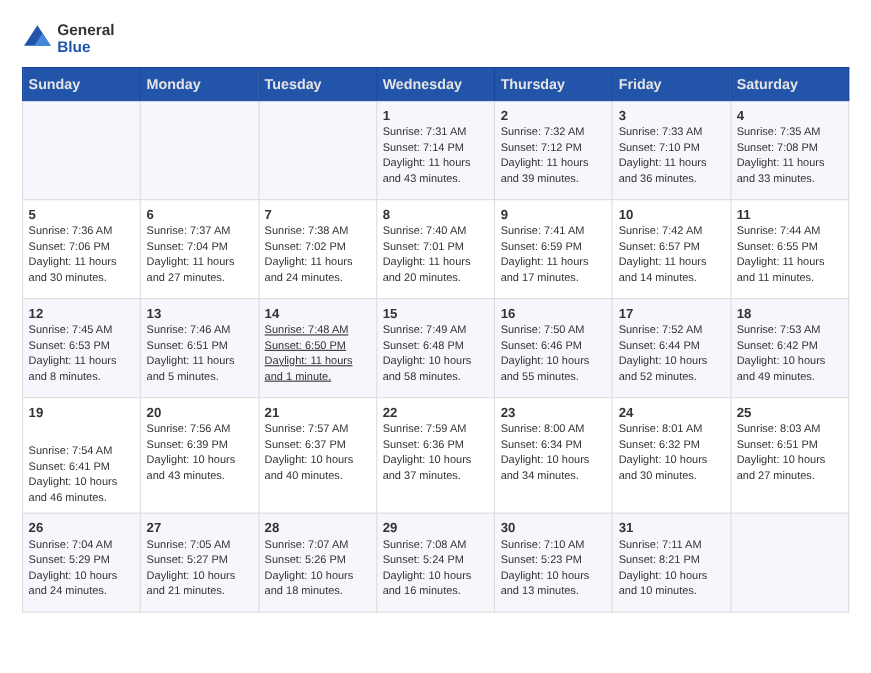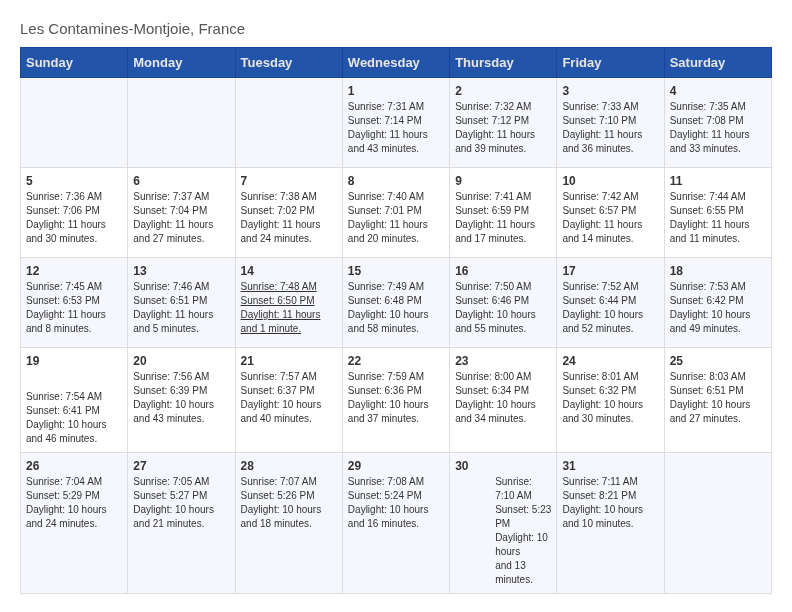--- a/index.html
+++ b/index.html
@@ -97,22 +97,31 @@
       color: #333;
     }
     .empty-cell {
       background-color: inherit;
     }
   </style>
 </head>
 <body>
 
 <div class="header">
+  <div class="logo">
+    <svg class="logo-icon" viewBox="0 0 30 30" xmlns="http://www.w3.org/2000/svg">
+      <polygon points="15,2 28,22 2,22" fill="#2255aa"></polygon>
+      <polygon points="20,10 28,22 12,22" fill="#4488dd"></polygon>
+    </svg>
+    <div class="logo-text">
+      <span class="logo-general">General</span>
+      <span class="logo-blue">Blue</span>
+    </div>
+  </div>
   <div class="title-section">
-    <div class="calendar-subtitle">Les Contamines-Montjoie, France</div>
   </div>
 </div>
 
 <table>
   <thead>
     <tr>
       <th>Sunday</th>
       <th>Monday</th>
       <th>Tuesday</th>
       <th>Wednesday</th>
@@ -332,21 +341,21 @@
         </td>
         <td>
           <span class="day-number">29</span>
           <div class="day-info" style="white-space: pre-line;">Sunrise: 7:08 AM
 Sunset: 5:24 PM
 Daylight: 10 hours
 and 16 minutes.</div>
         </td>
         <td>
           <span class="day-number">30</span>
-          <div class="day-info" style="white-space: pre-line; margin-left: 40px;">Sunrise: 7:10 AM
+          <div class="day-info" style="white-space: pre-line;">Sunrise: 7:10 AM
 Sunset: 5:23 PM
 Daylight: 10 hours
 and 13 minutes.</div>
         </td>
         <td>
           <span class="day-number">31</span>
           <div class="day-info" style="white-space: pre-line;">Sunrise: 7:11 AM
 Sunset: 8:21 PM
 Daylight: 10 hours
 and 10 minutes.</div>

